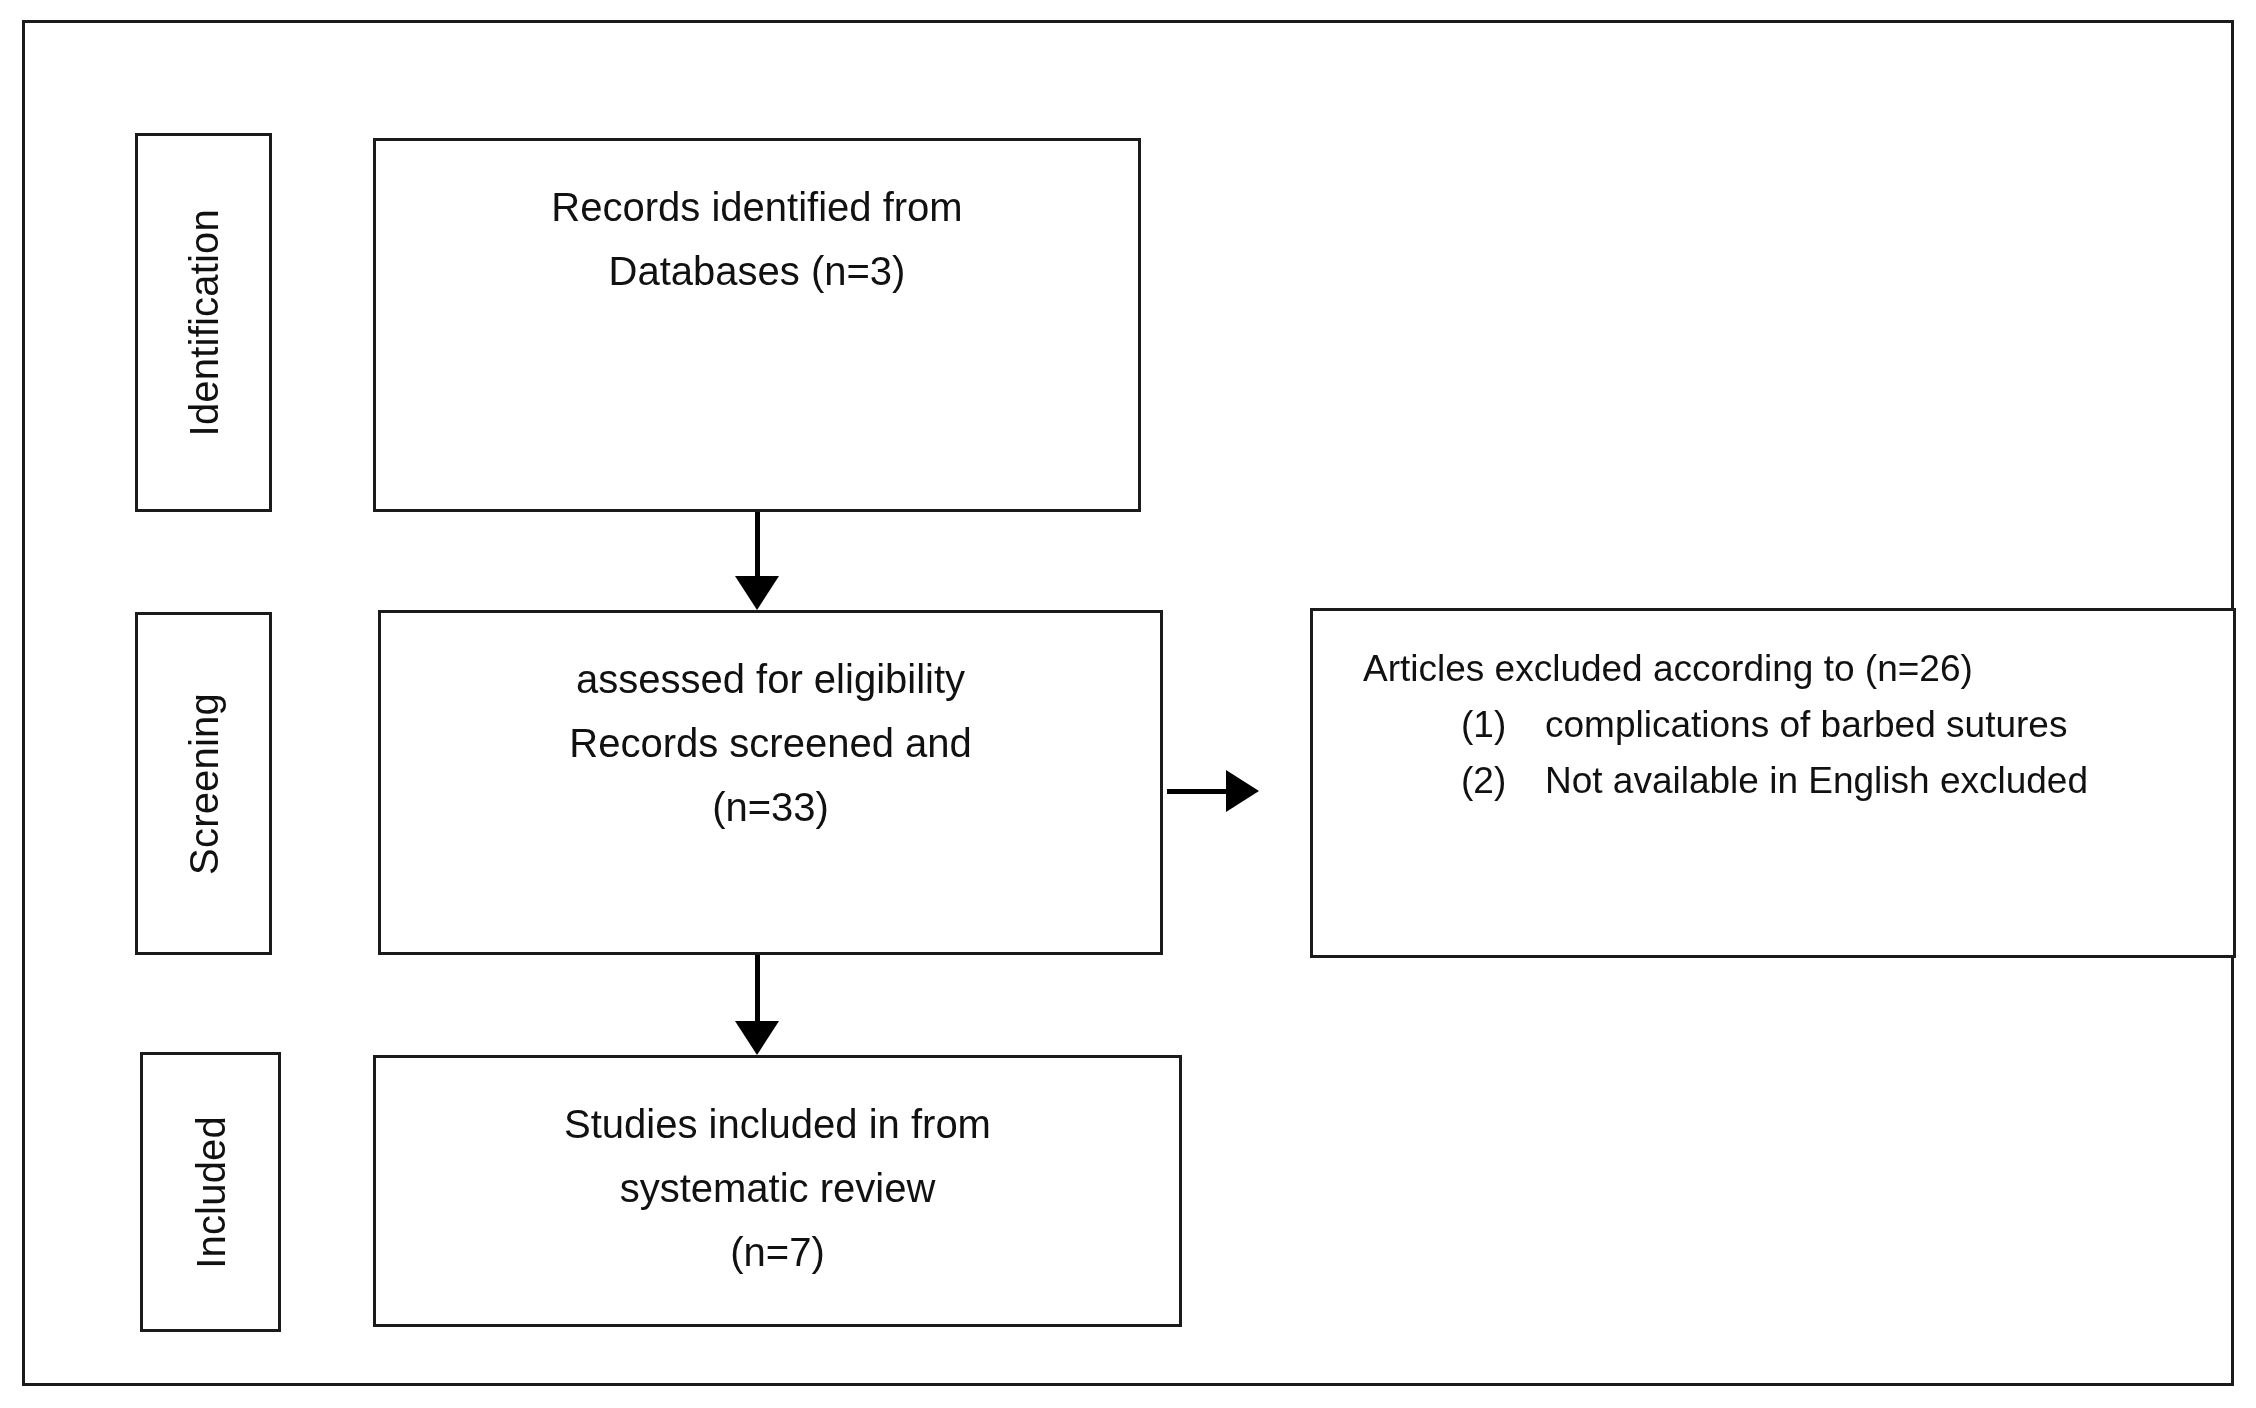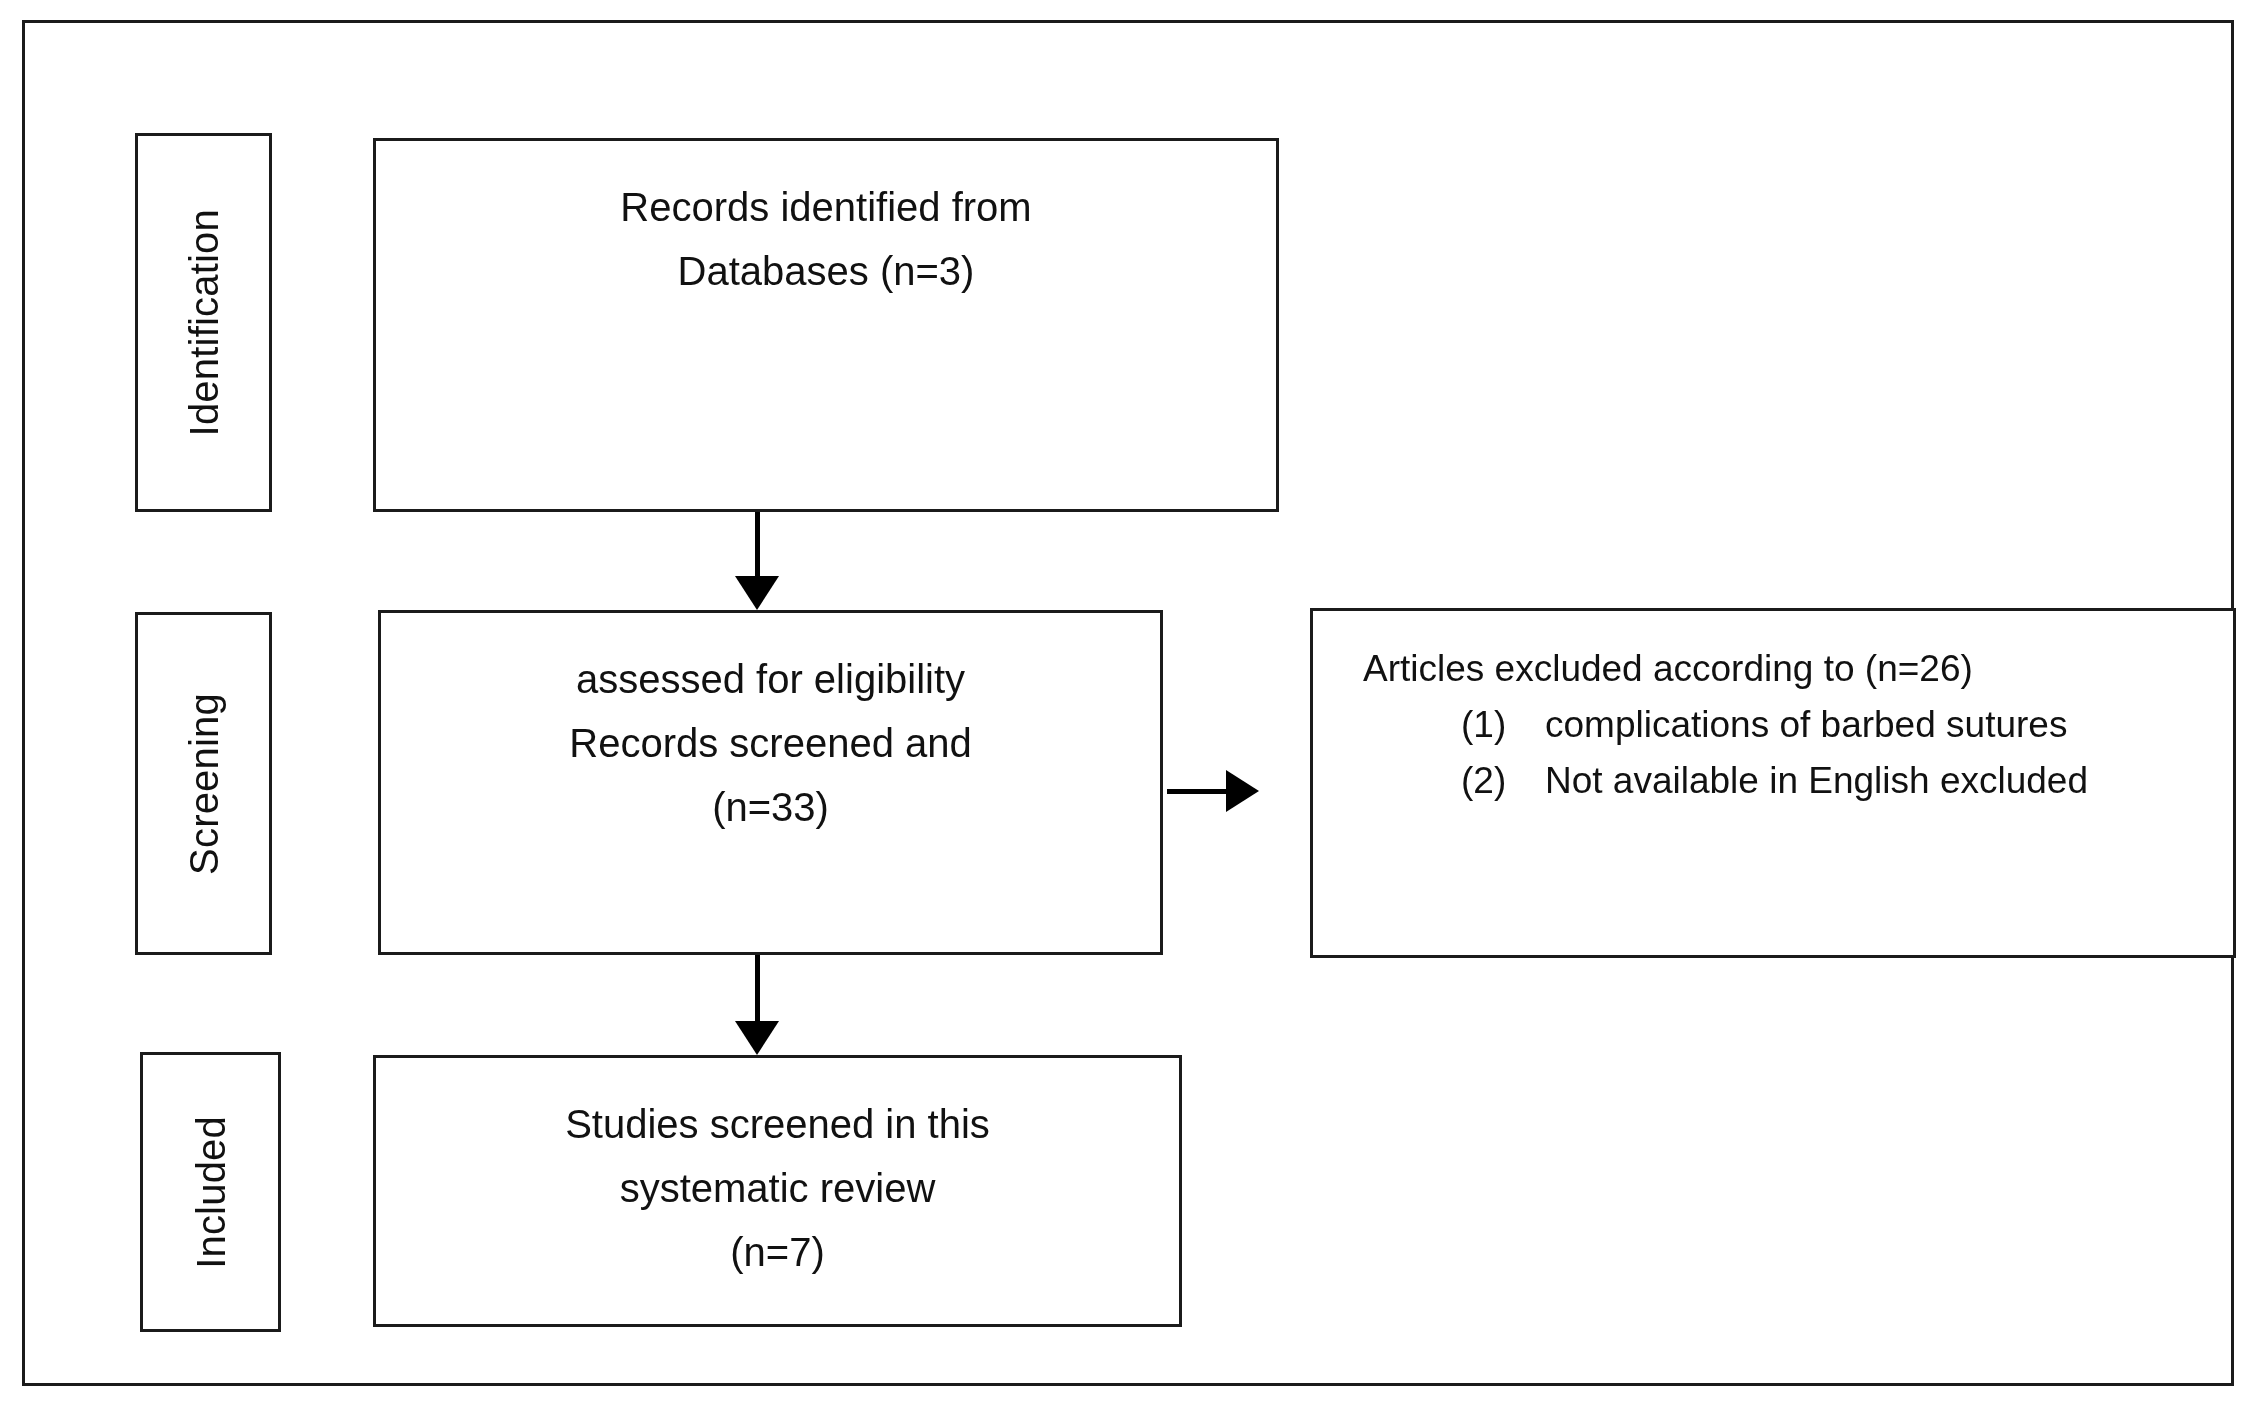--- a/index.html
+++ b/index.html
@@ -153,21 +153,21 @@
 <body>
 
 <div id="canvas">
 
   <div class="outer-frame"></div>
 
   <div class="box stage-label" style="left:135px; top:133px; width:137px; height:379px;">
     <span class="vtext">Identification</span>
   </div>
 
-  <div class="box content-box" style="left:373px; top:138px; width:906px; height:374px;">
+  <div class="box content-box" style="left:373px; top:138px; width:768px; height:374px;">
     <div class="content-text">
       <span class="line">Records identified from</span>
       <span class="line">Databases (n=3)</span>
     </div>
   </div>
 
   <div class="arrow-v" style="left:735px; top:512px; width:44px; height:98px;">
     <div class="shaft" style="height:68px;"></div>
     <div class="head"></div>
   </div>
@@ -209,19 +209,19 @@
     <div class="shaft" style="height:70px;"></div>
     <div class="head"></div>
   </div>
 
   <div class="box stage-label" style="left:140px; top:1052px; width:141px; height:280px;">
     <span class="vtext">Included</span>
   </div>
 
   <div class="box content-box" style="left:373px; top:1055px; width:809px; height:272px;">
     <div class="content-text">
-      <span class="line">Studies screened in this</span>
+      <span class="line">Studies included in from</span>
       <span class="line">systematic review</span>
       <span class="line">(n=7)</span>
     </div>
   </div>
 
 </div>
 
 </body></html>

